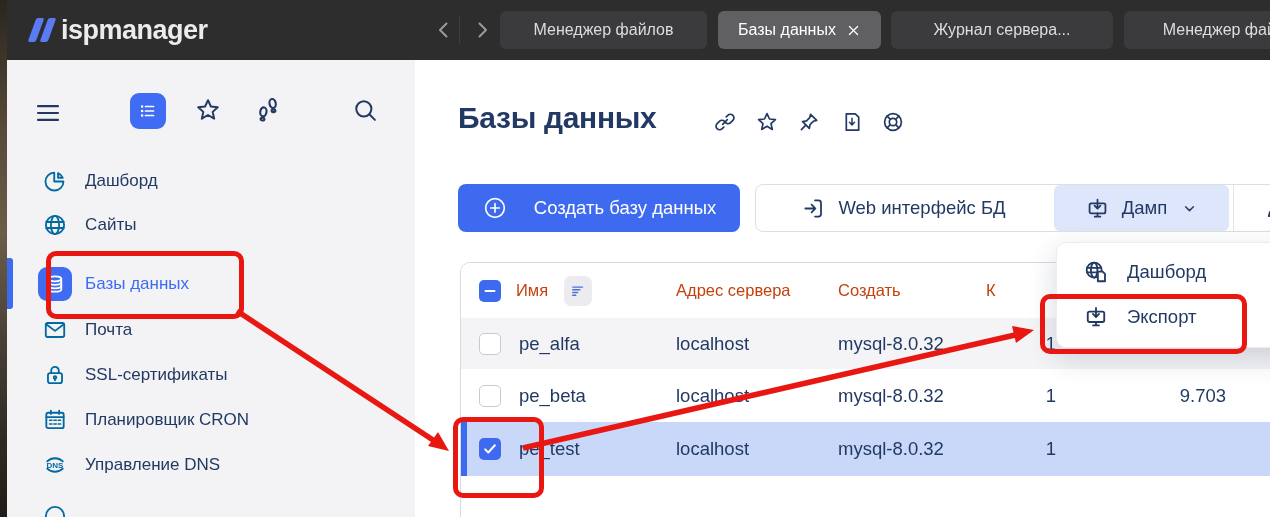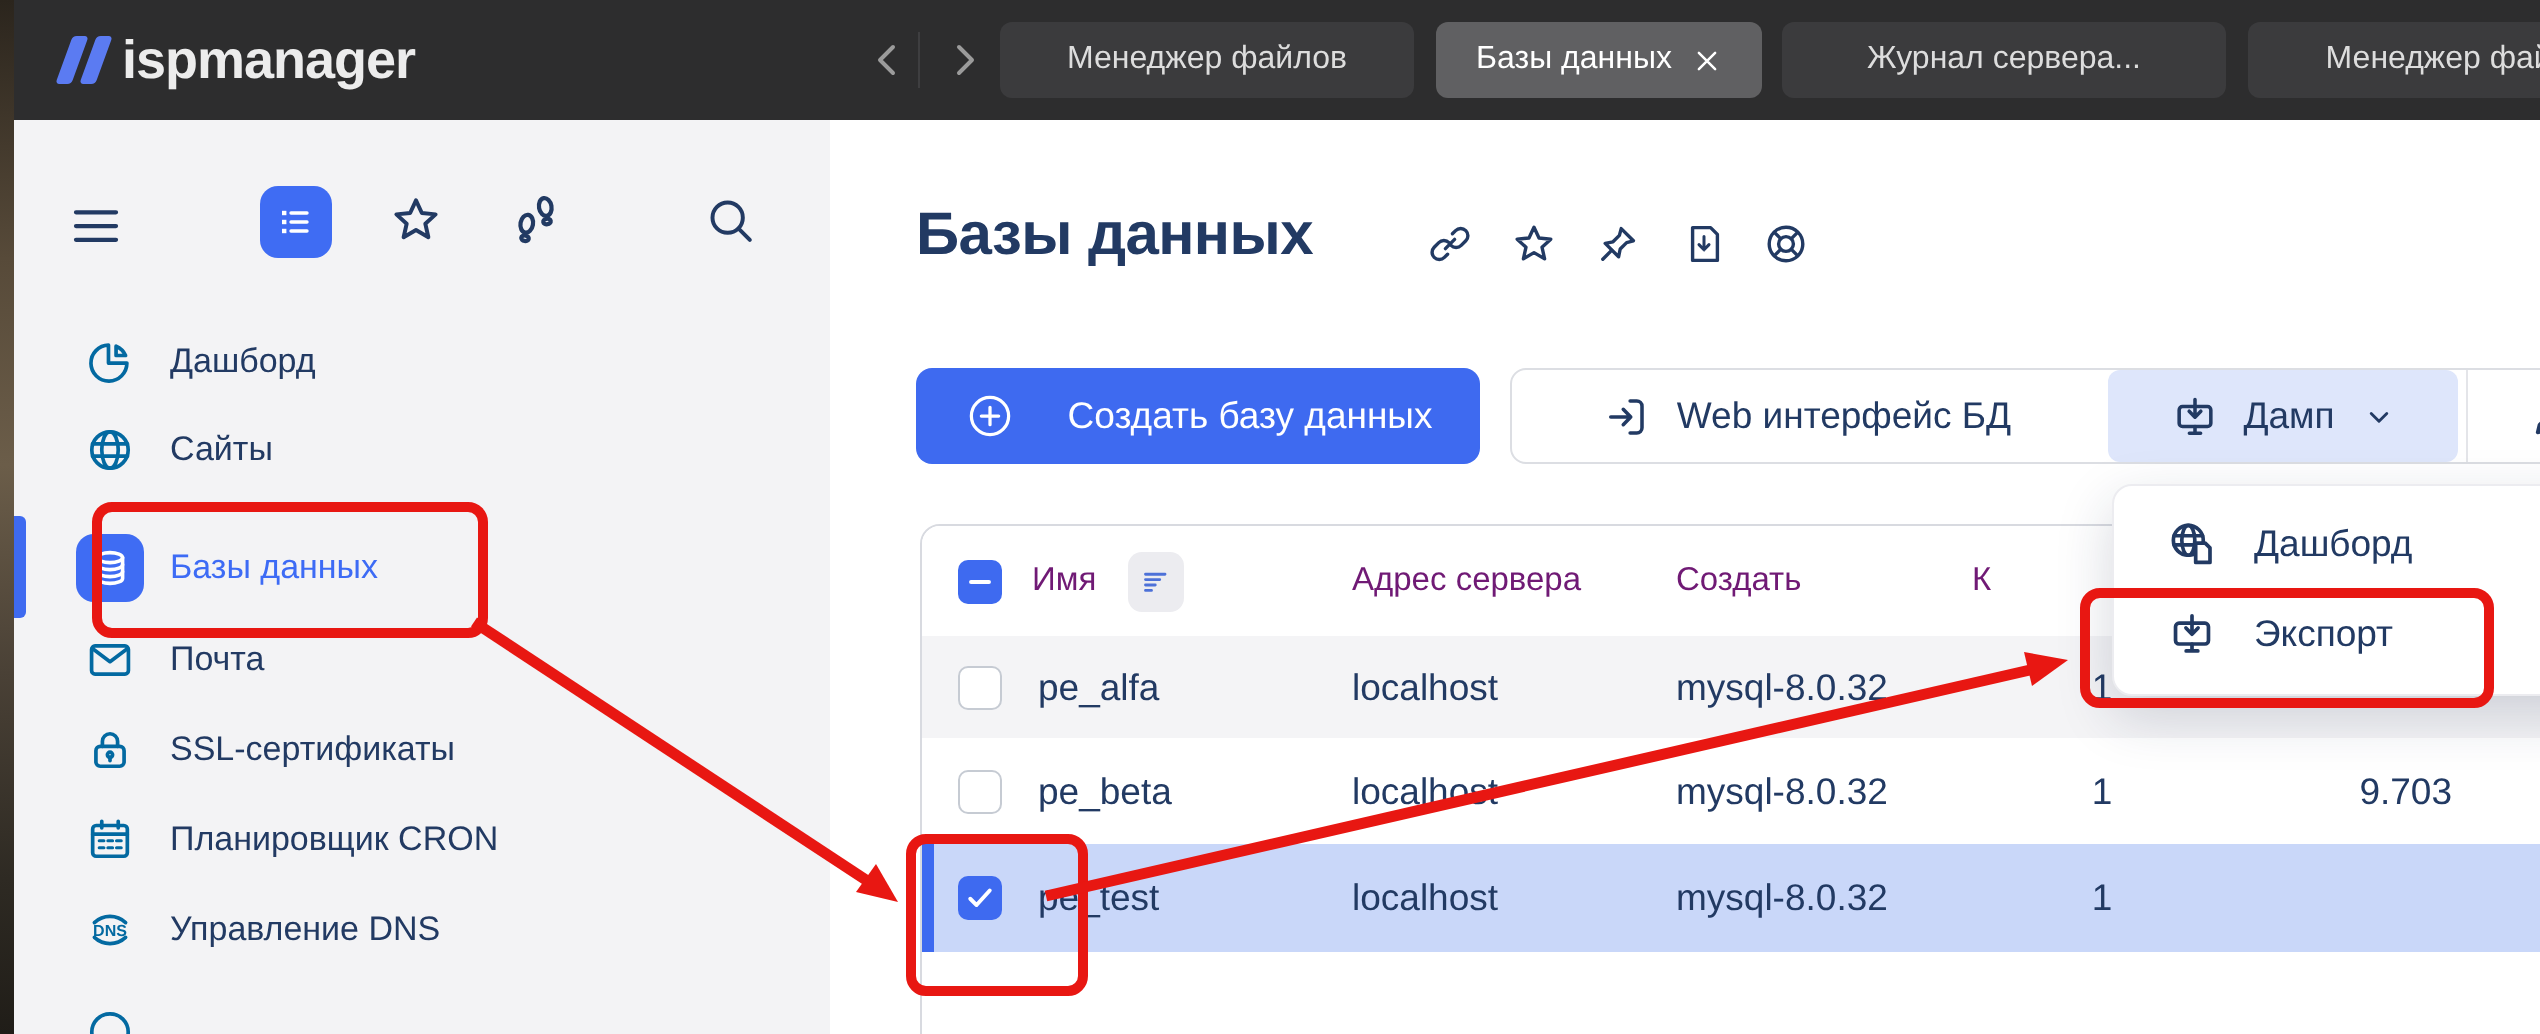--- a/index.html
+++ b/index.html
@@ -53,21 +53,21 @@
   
   .dropdown{position:absolute;left:1056px;top:242px;width:262px;height:104px;background:#fff;border:1px solid #ececf0;
             border-radius:10px;box-shadow:0 10px 28px rgba(30,40,70,.18);z-index:50;}
   .dd-item{position:absolute;left:6px;width:250px;height:44px;display:flex;align-items:center;gap:18px;
            padding-left:20px;box-sizing:border-box;cursor:pointer;font-size:18.5px;color:#223a63;border-radius:7px;}
   .dd-item .icon{width:26px;height:26px;flex:0 0 auto;}
   
   .tablebox{position:absolute;left:460px;top:262px;width:845px;height:320px;background:#fff;
             border:1px solid #d8dae0;border-radius:10px;box-sizing:border-box;z-index:9;overflow:hidden;}
   .thead{position:absolute;left:0;top:0;width:100%;height:55px;background:#fff;}
-  .th{position:absolute;top:0;height:55px;line-height:55px;font-size:16.5px;color:#701a75;}
+  .th{position:absolute;top:0;height:55px;line-height:55px;font-size:16.5px;color:#c2410c;}
   .sort-chip{position:absolute;left:103px;top:13px;width:28px;height:30px;background:#ececf0;border-radius:7px;
              color:#4d71d8;display:flex;align-items:center;justify-content:center;cursor:pointer;}
   .sort-chip svg{width:18px;height:18px;}
   .trow{position:absolute;left:0;width:845px;}
   .cell{position:absolute;top:0;height:100%;display:flex;align-items:center;font-size:18.5px;color:#223a63;}
   .cb{position:absolute;left:18px;width:22px;height:22px;border-radius:5px;box-sizing:border-box;cursor:pointer;}
   .cb.off{background:#fff;border:1.5px solid #c6cbd3;}
   .cb.on{background:#3e6af0;color:#fff;padding:2px;}
   .accent{position:absolute;left:0;top:0;width:6px;height:100%;background:#3e6af0;}
   

